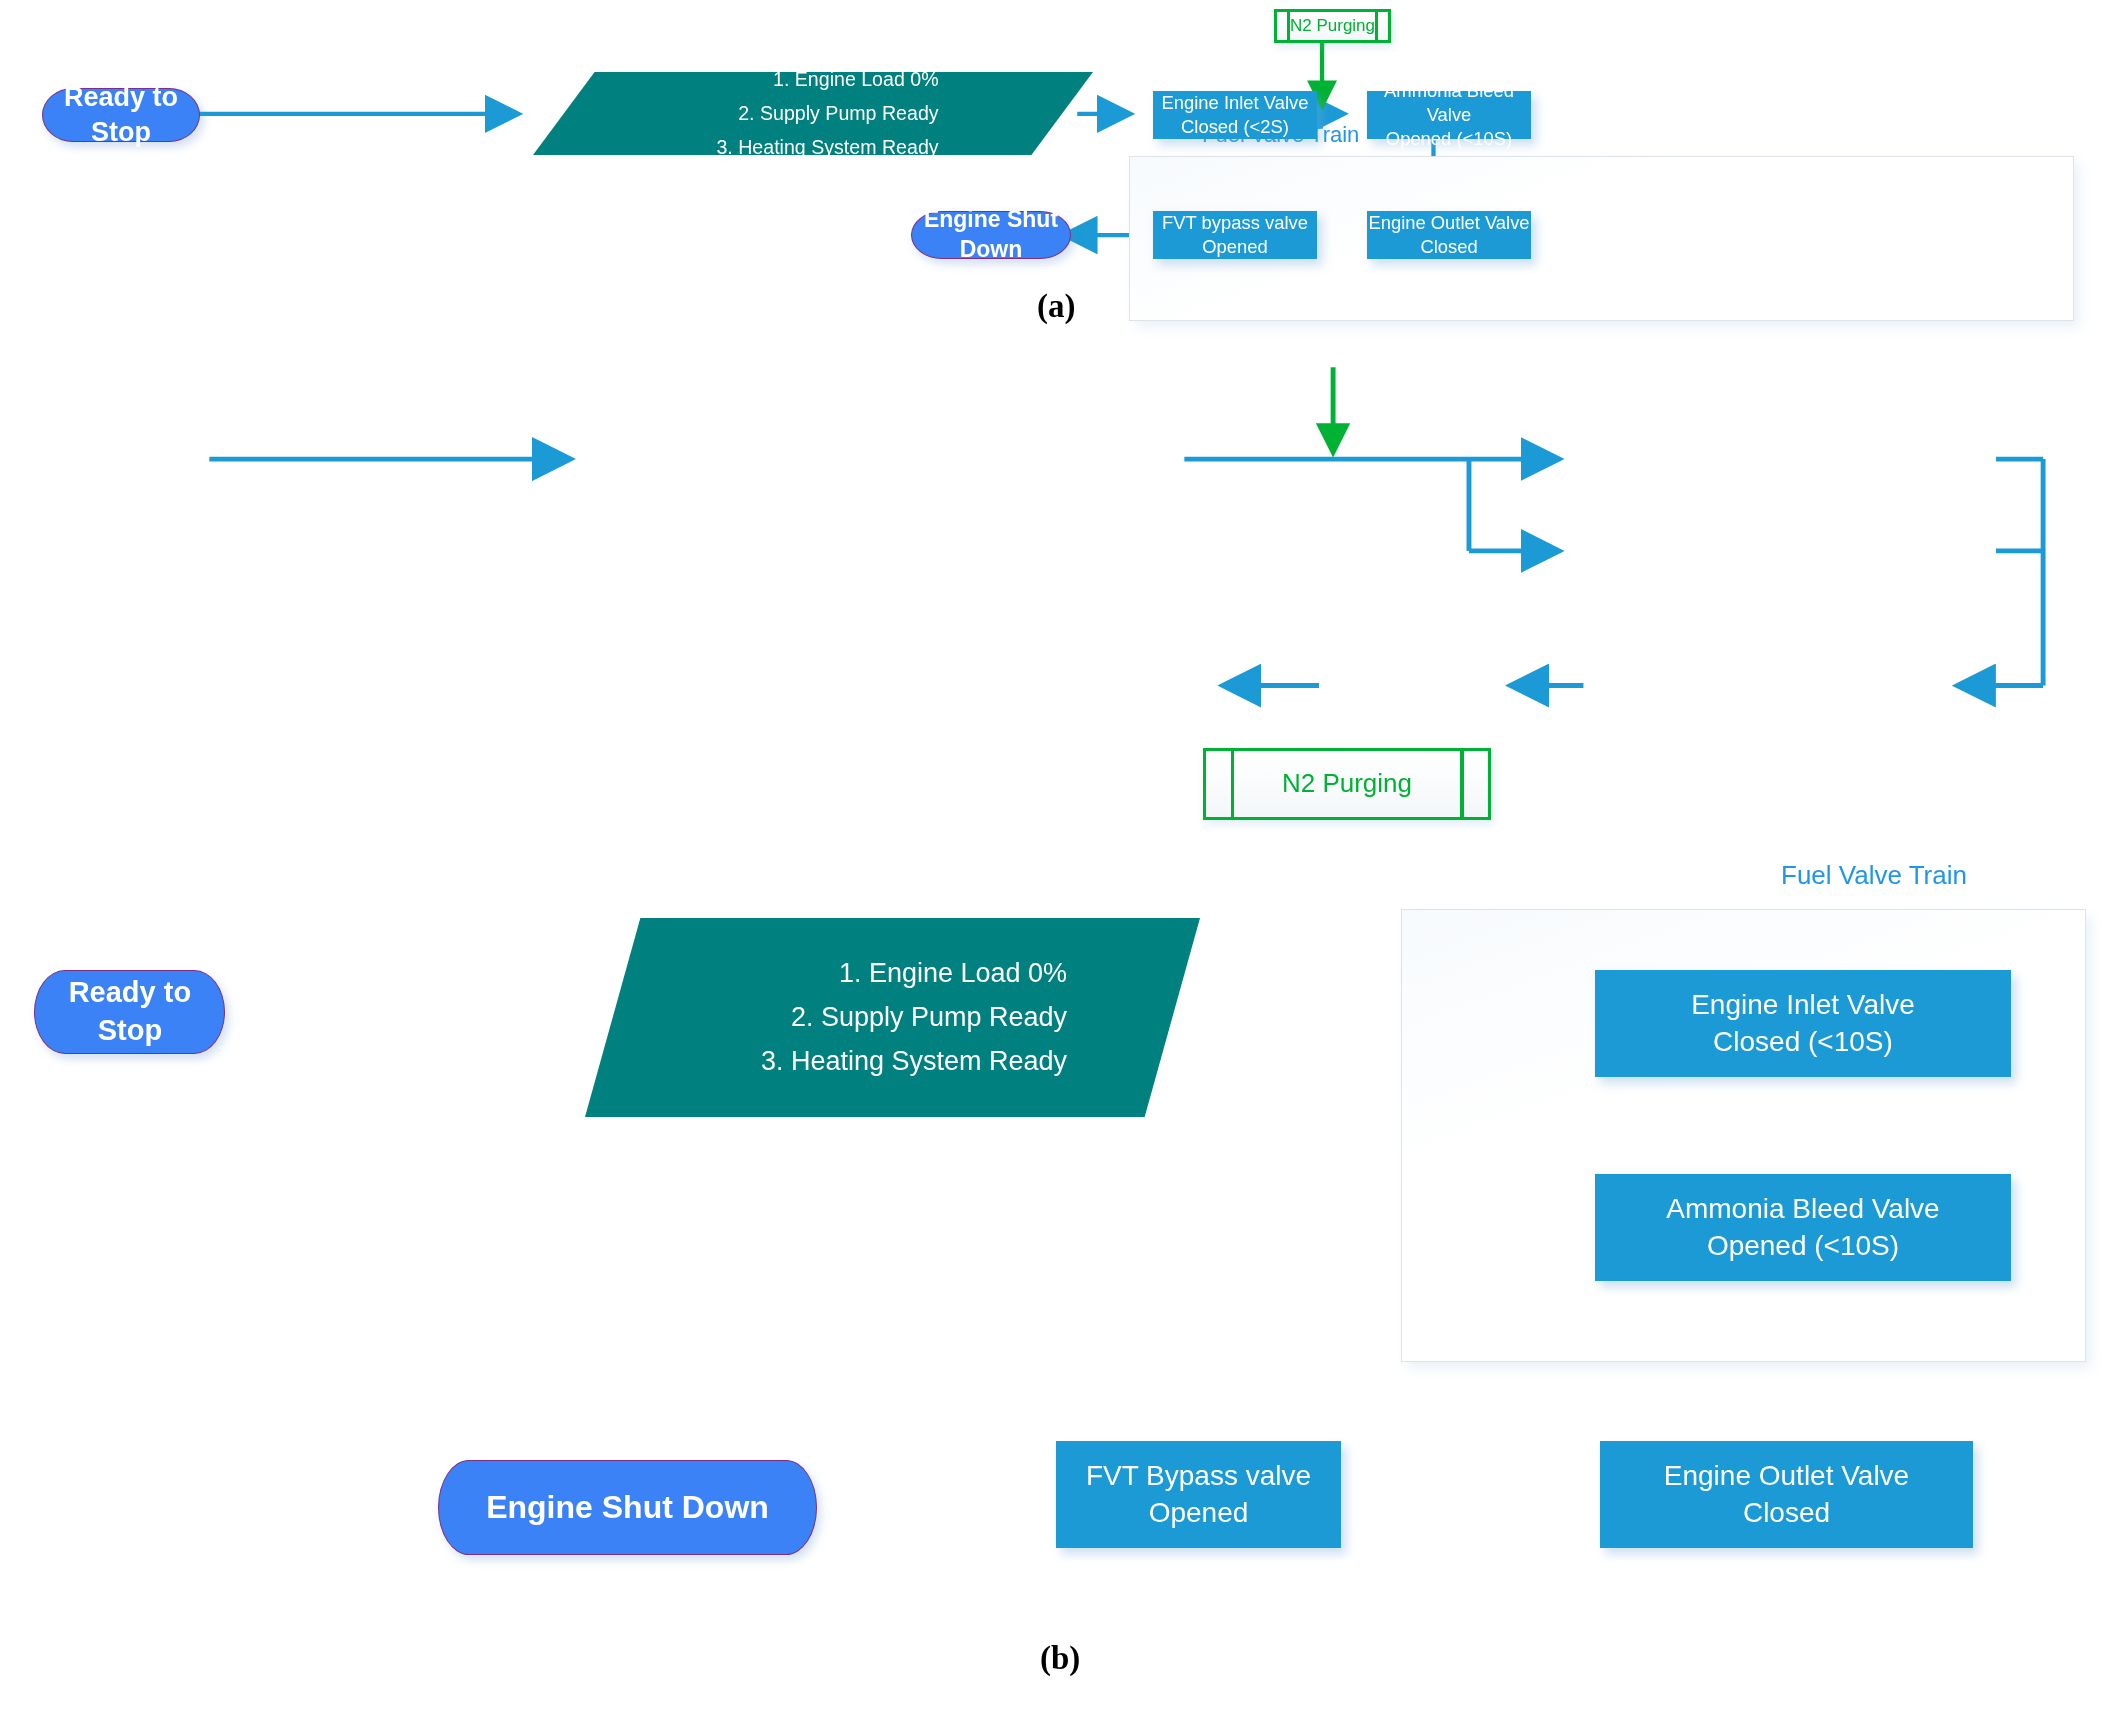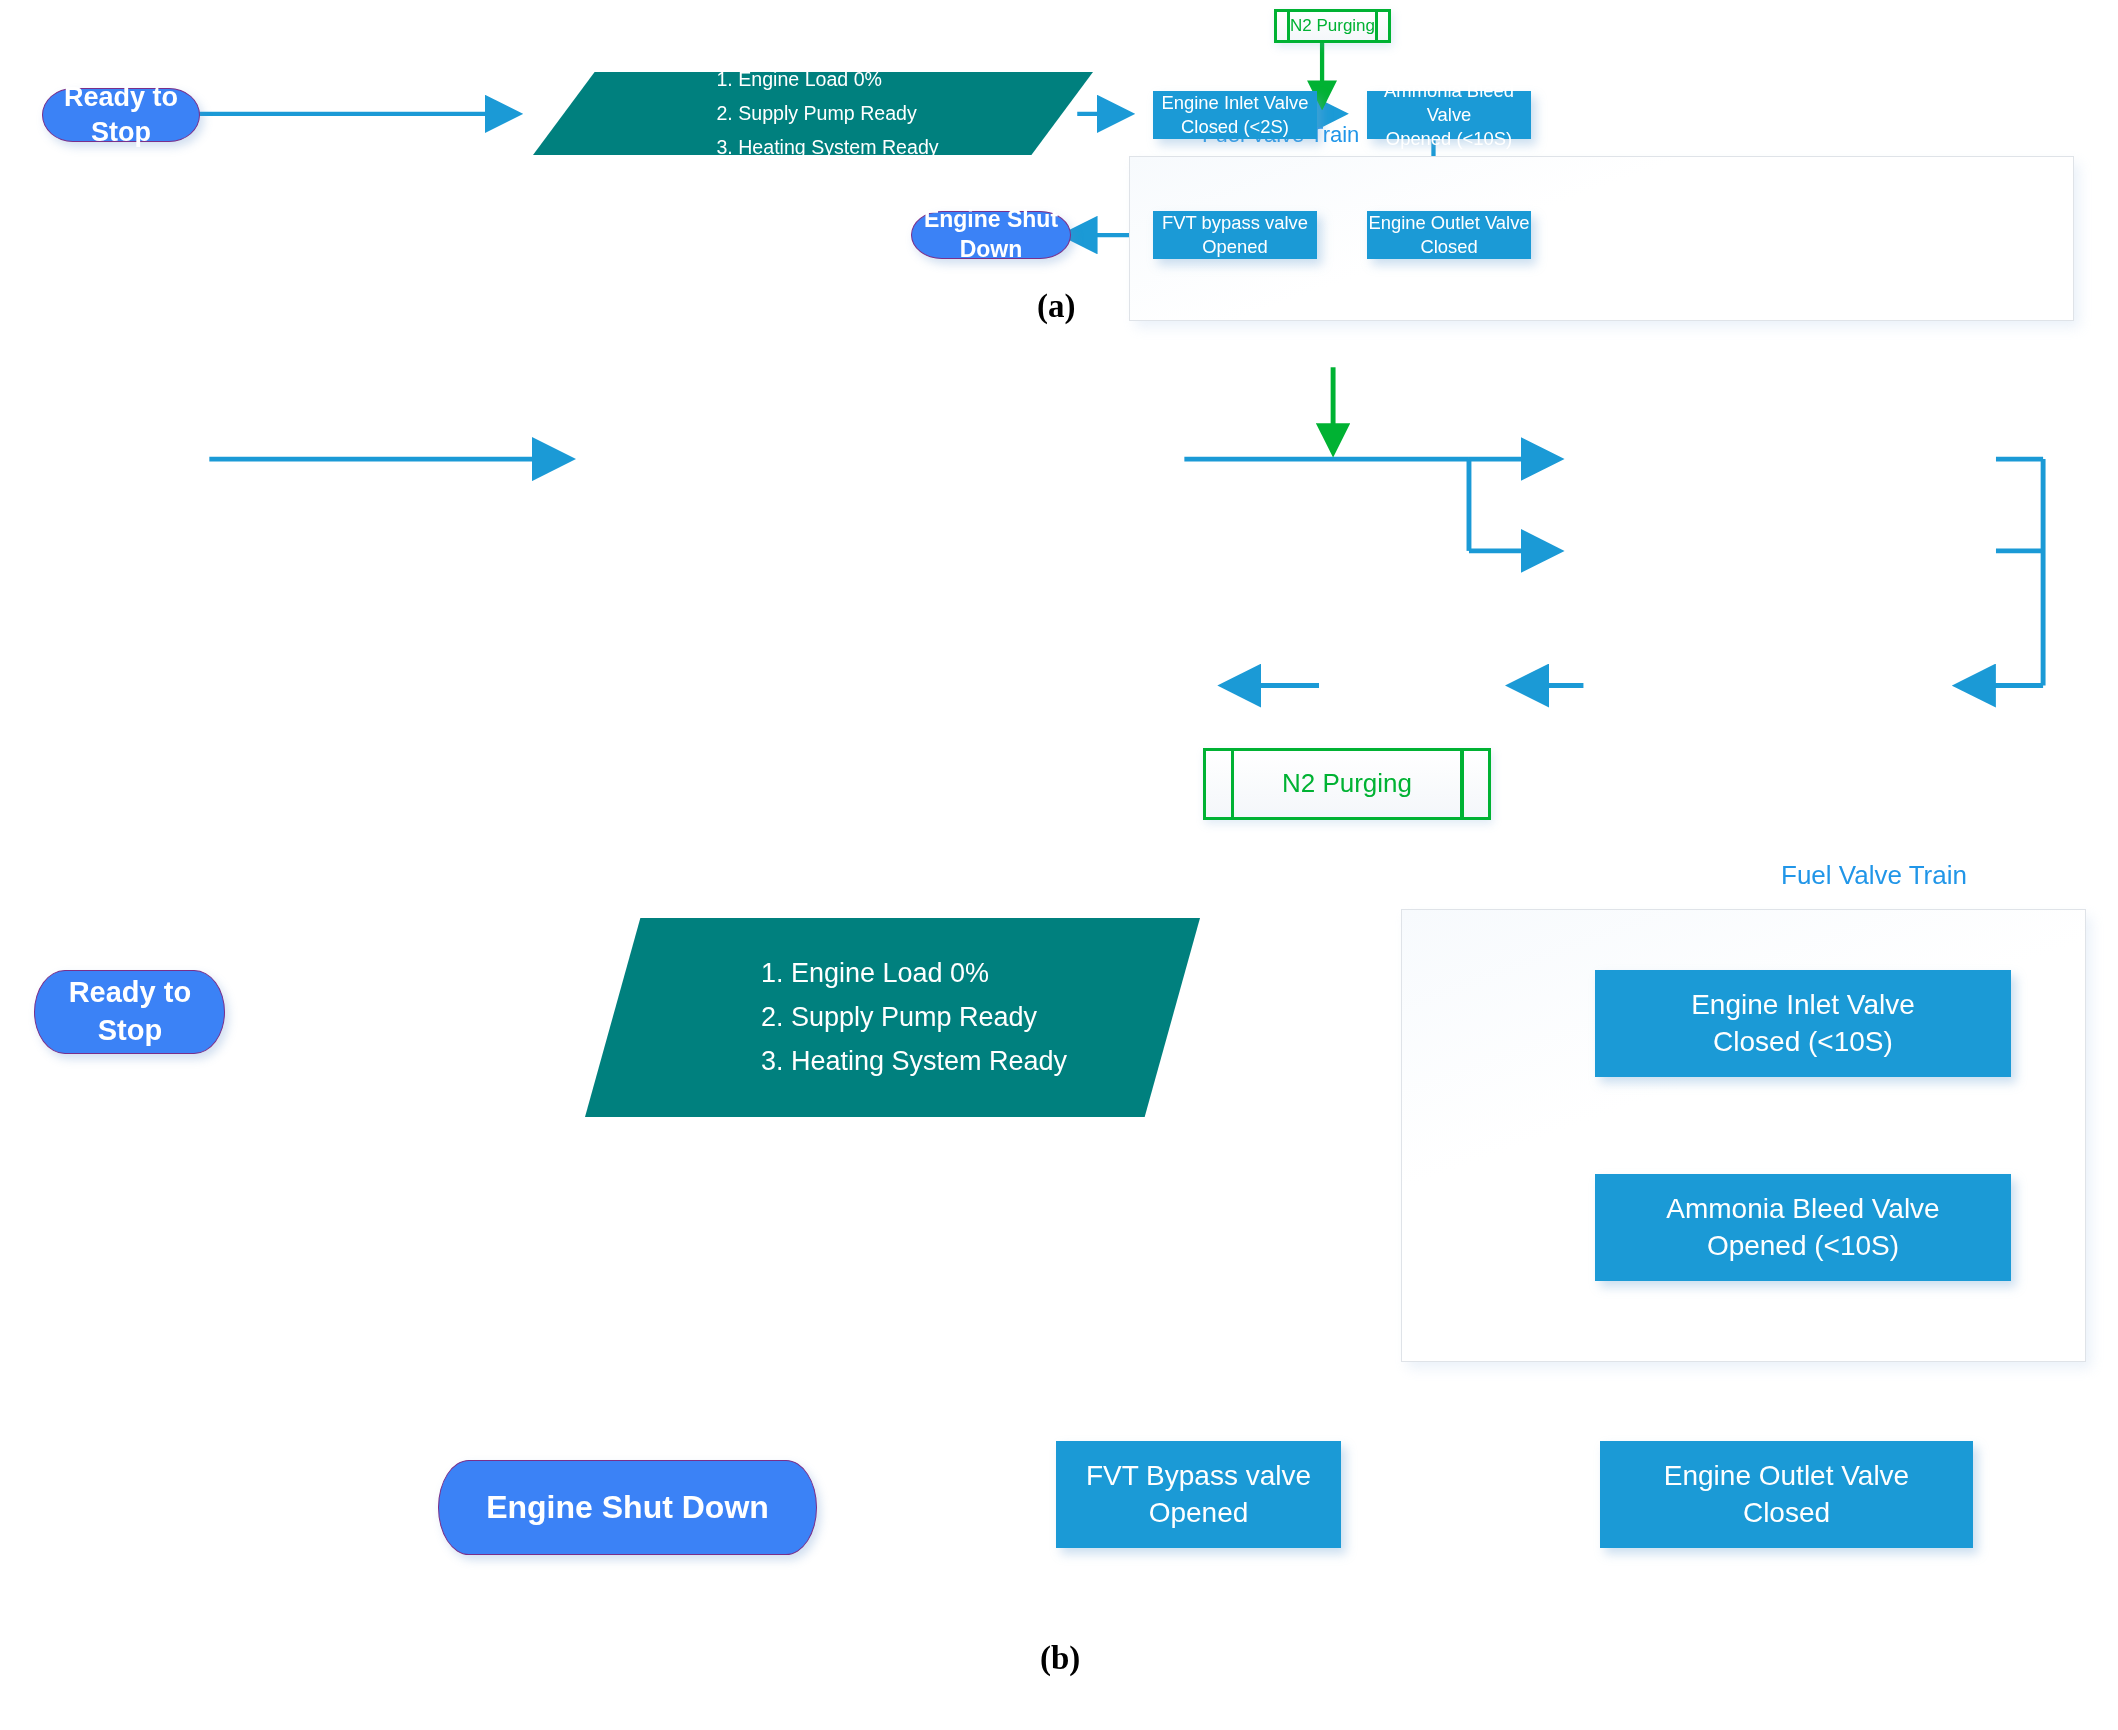--- a/index.html
+++ b/index.html
@@ -18,21 +18,21 @@
     font-weight:bold;
   }
 
   .parallelogram{
     background:#00807E;
     box-shadow:6.1px 7.3px 11px rgba(120,160,210,.30);
     font-size:24.5px;
     color:#fff;
   }
   .parallelogram .plist{
-    text-align:left;
+    text-align:right;
     padding:0;
   }
   .parallelogram .plist div{margin:8.6px 0;white-space:nowrap;}
 
   .process{
     background:#1B9AD6;
     box-shadow:4.9px 6.1px 9.8px rgba(120,170,215,.38);
     font-size:24.5px;
   }
   .process span{display:block;}

